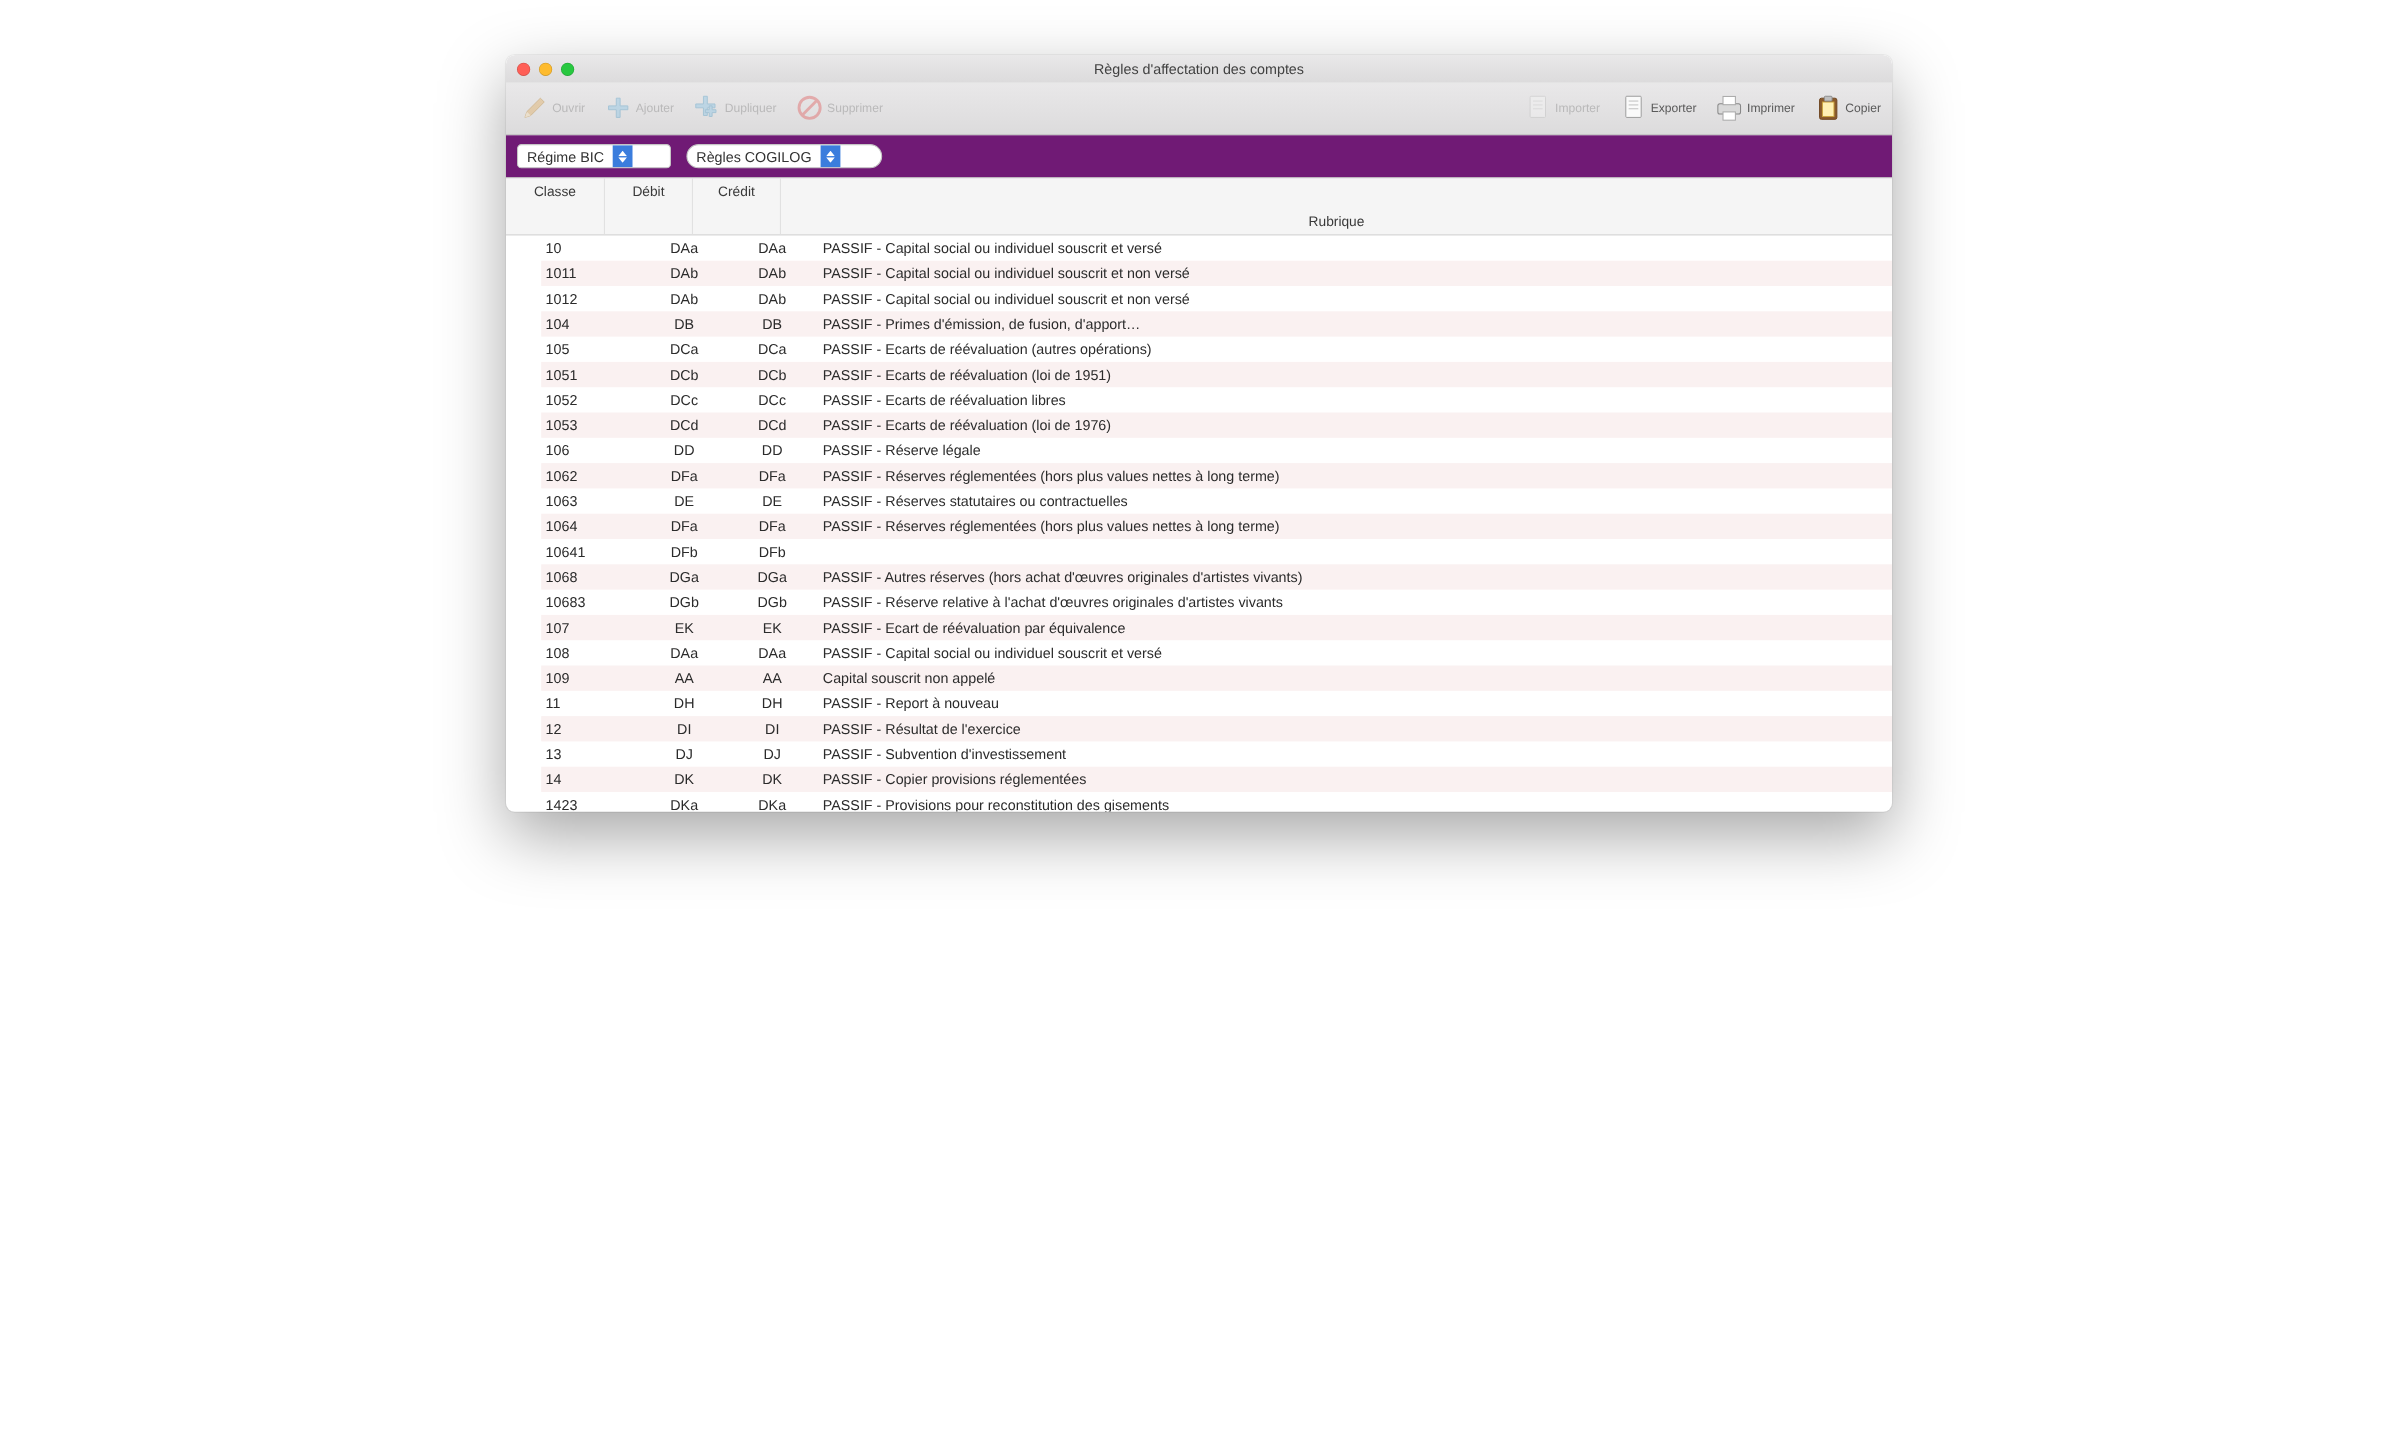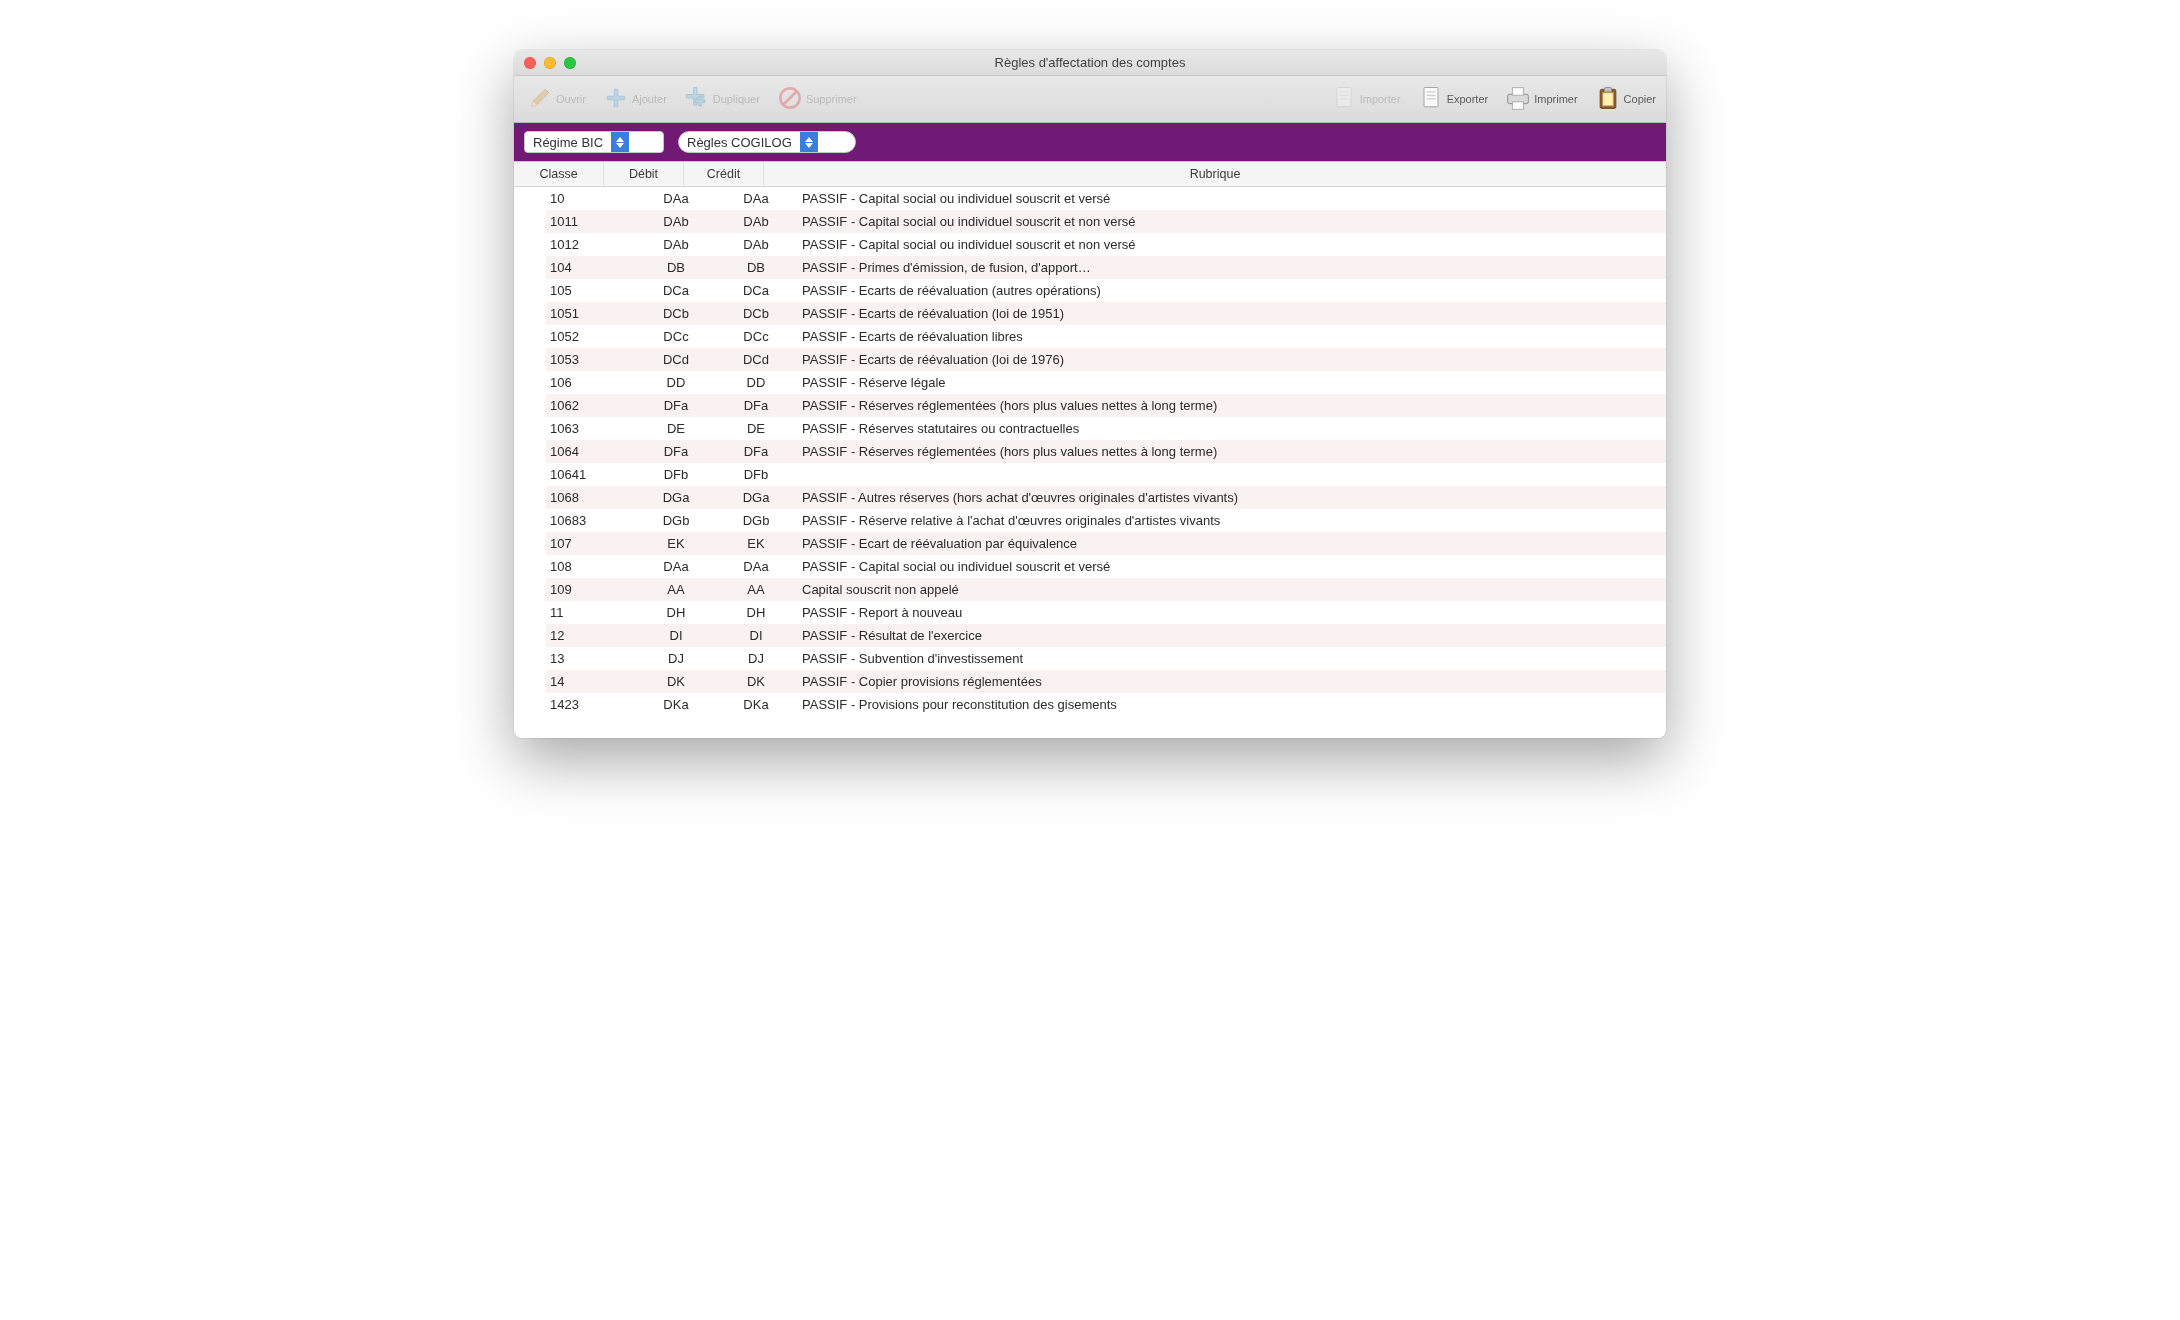--- a/index.html
+++ b/index.html
@@ -9,21 +9,21 @@
       font-size: 13px;
       color: #333;
       width: 2180px;
       height: 1320px;
       display: flex;
       align-items: flex-start;
       justify-content: center;
       padding-top: 50px;
     }
     .window {
-      width: 1152px;
+      width: 1260px;
       border-radius: 8px;
       box-shadow: 0 22px 60px rgba(0,0,0,0.35), 0 0 0 1px rgba(0,0,0,0.05);
       overflow: hidden;
       background: #fff;
       position: relative;
     }
     
     .titlebar {
       height: 26px;
       background: linear-gradient(#e9e8e9, #dcdbdc);
@@ -109,21 +109,21 @@
       background: #f5f5f5;
       border-bottom: 1px solid #d4d4d4;
       font-size: 12.5px;
       color: #3a3a3a;
     }
     .th {
       padding: 5px 6px;
       border-right: 1px solid #e1e1e1;
       text-align: center;
     }
-    .th:last-child { border-right: none; }
+    .th:last-child { border-right: none; margin-top: 27px; }
     .col-classe { width: 90px; text-align:center; }
     .col-debit  { width: 80px; text-align:center; }
     .col-credit { width: 80px; text-align:center; }
     .col-rubrique { flex: 1; text-align:center; }
 
     .tbody { }
     .row {
       display: flex;
       font-size: 13px;
       color: #2b2b2b;

